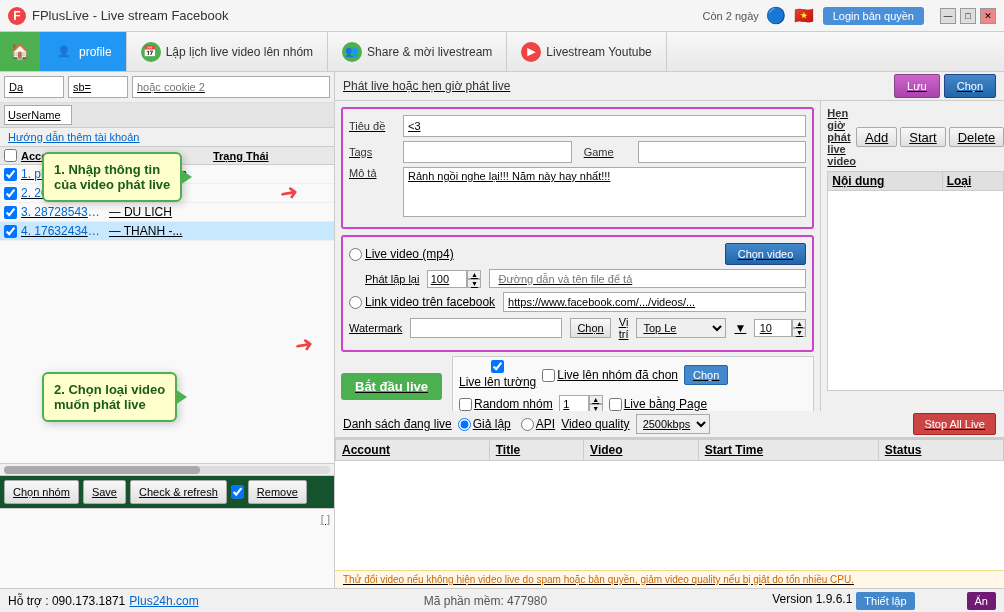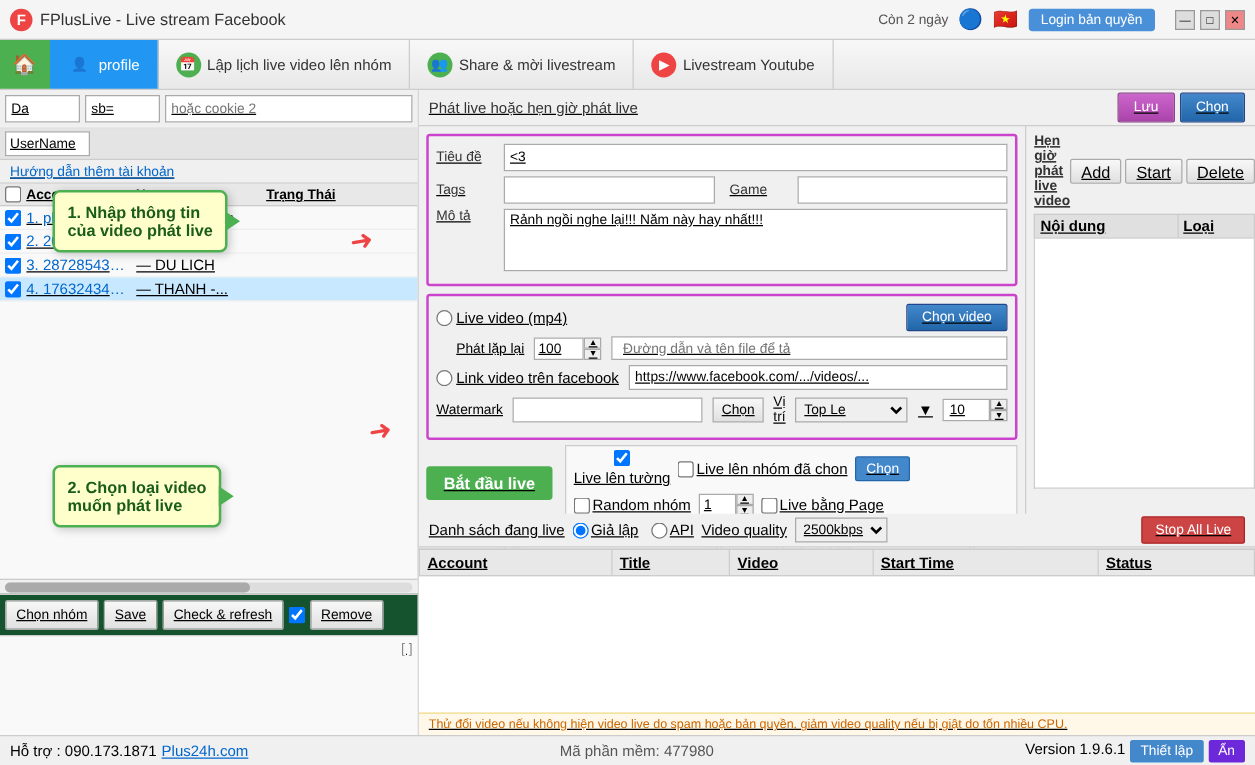--- a/index.html
+++ b/index.html
@@ -487,15 +487,15 @@
   <div class="footer-left">
     <span>Hỗ trợ : 090.173.1871</span>
     <span style="color:#0066cc;cursor:pointer;text-decoration:underline;">Plus24h.com</span>
   </div>
   <div class="footer-center">
     <span>Mã phần mềm: 477980</span>
   </div>
   <div class="footer-right">
     <span>Version 1.9.6.1</span>
     <button class="footer-btn">Thiết lập</button>
-    <button class="footer-btn" style="background:#6d28d9;">Ẩn</button>
+    <button class="footer-btn" style="background:#701a75;margin-left:48px;">Ẩn</button>
   </div>
 </div>
 
 </body></html>

